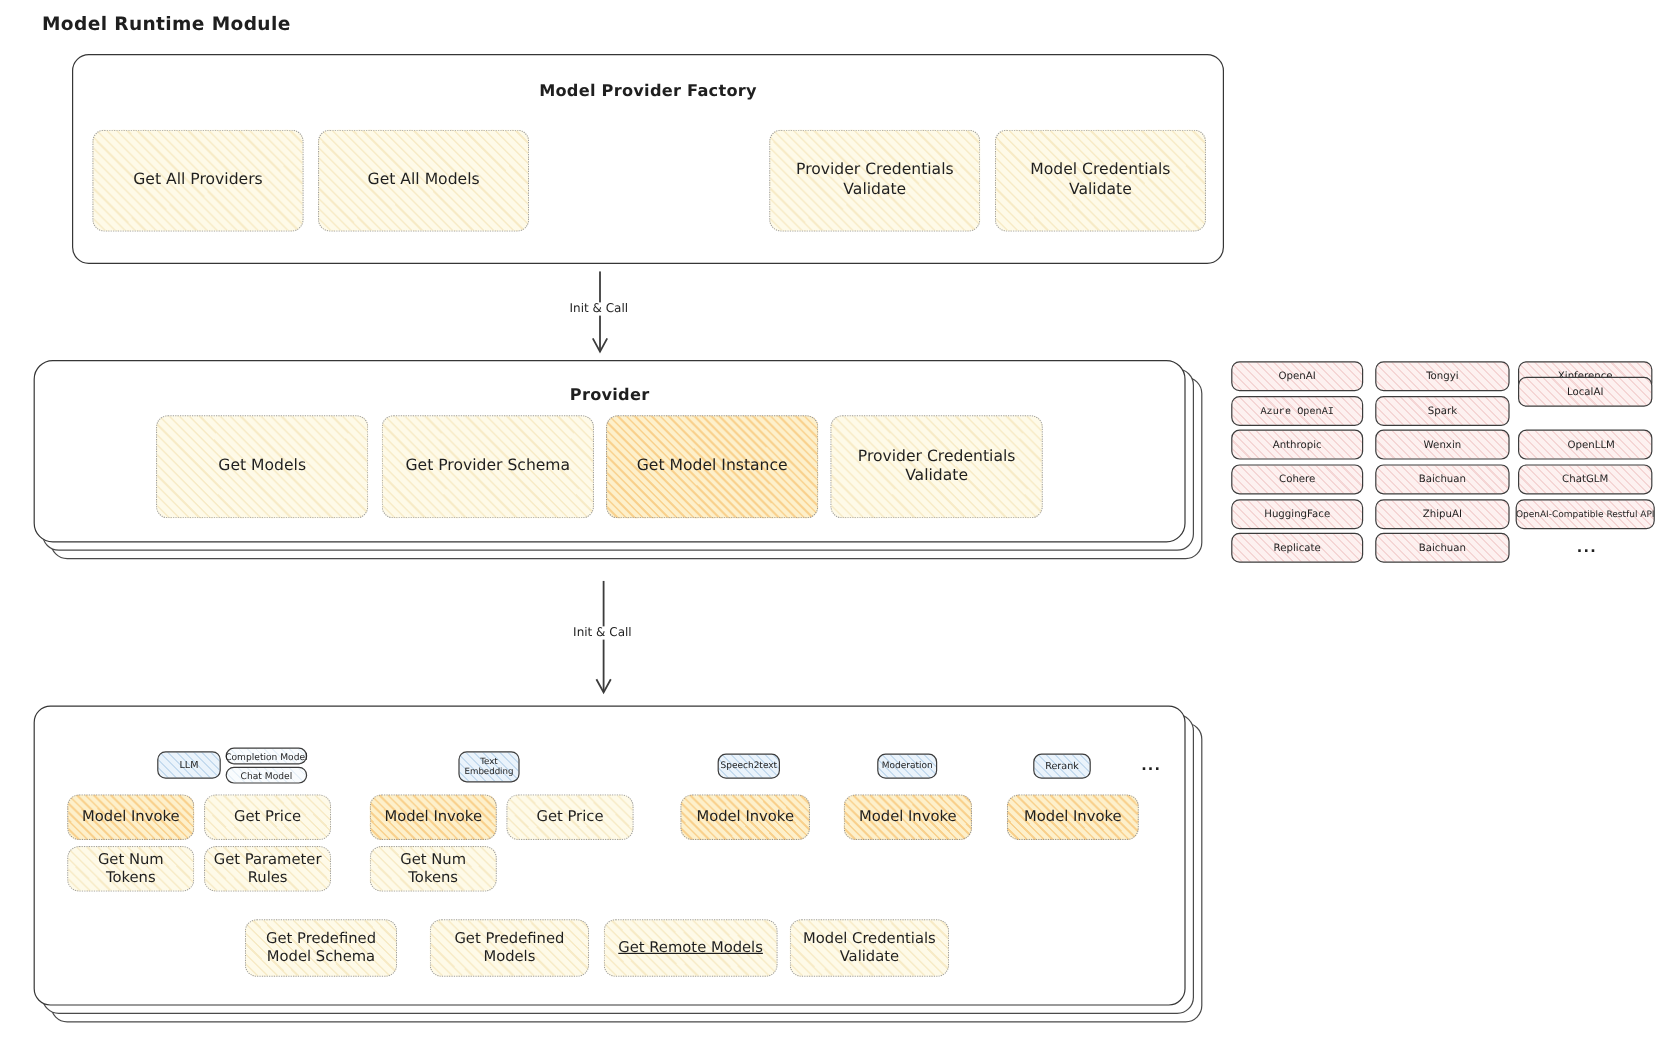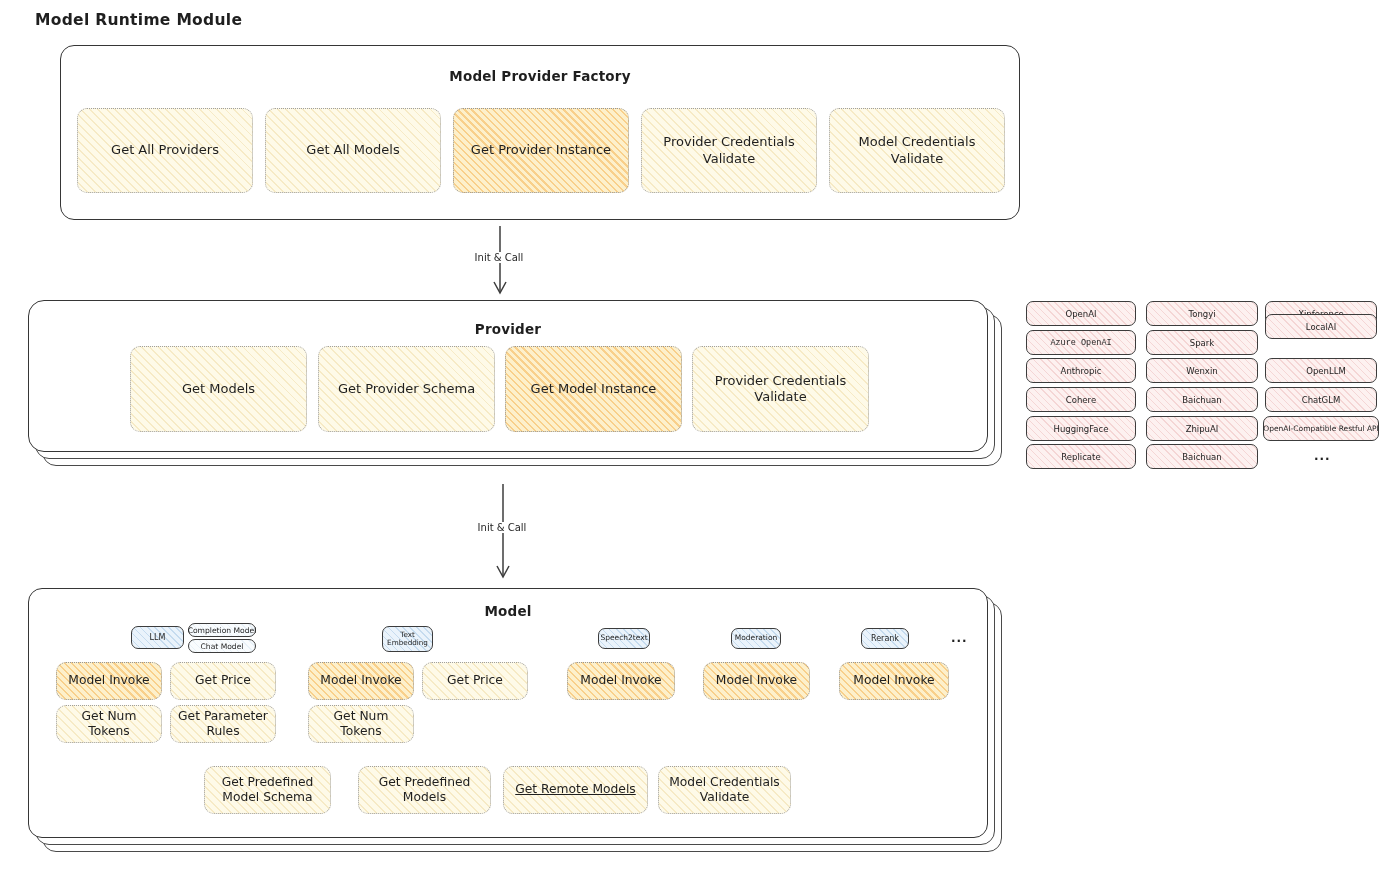--- a/index.html
+++ b/index.html
@@ -41,21 +41,20 @@
 <body>
 
 <div class="canvas">
 
   <div class="doc-title">Model Runtime Module</div>
 
   <section class="panel" style="left:28px; top:45px; width:960px; height:175px;margin-left:32px;">
     <div class="sec-title" style="top:22px;">Model Provider Factory</div>
     <div class="op" style="left:16px; top:62px; width:176px; height:85px;">Get All Providers</div>
     <div class="op" style="left:204px; top:62px; width:176px; height:85px;">Get All Models</div>
-    <div class="op hl" style="left:392px; top:62px; width:176px; height:85px;">Get Provider Instance</div>
     <div class="op" style="left:580px; top:62px; width:176px; height:85px;">Provider Credentials Validate</div>
     <div class="op" style="left:768px; top:62px; width:176px; height:85px;">Model Credentials Validate</div>
   </section>
 
   <svg class="arrow" style="left:492px; top:226px;" width="16" height="70" viewBox="0 0 16 70">
     <line x1="8" y1="0" x2="8" y2="66" stroke="#3c3c3c" stroke-width="1.5"></line>
     <path d="M2 56 L8 67 L14 56" fill="none" stroke="#3c3c3c" stroke-width="1.5"></path>
   </svg>
   <div class="arrow-label" style="left:470px; top:252px; width:58px;">Init &amp; Call</div>
 
@@ -95,21 +94,20 @@
 
   <svg class="arrow" style="left:495px; top:484px;" width="16" height="96" viewBox="0 0 16 96">
     <line x1="8" y1="0" x2="8" y2="92" stroke="#3c3c3c" stroke-width="1.5"></line>
     <path d="M2 82 L8 93 L14 82" fill="none" stroke="#3c3c3c" stroke-width="1.5"></path>
   </svg>
   <div class="arrow-label" style="left:473px; top:522px; width:58px;">Init &amp; Call</div>
 
   <div class="stack-layer" style="left:42px; top:602px; width:960px; height:250px;"></div>
   <div class="stack-layer" style="left:35px; top:595px; width:960px; height:250px;"></div>
   <section class="panel" style="left:28px; top:588px; width:960px; height:250px;">
-    <div class="sec-title" style="top:14px;">Model</div>
 
     <div class="badge" style="left:102px; top:37px; width:53px; height:23px;">LLM</div>
     <div class="tag" style="left:159px; top:34px; width:68px; height:14px;">Completion Model</div>
     <div class="tag" style="left:159px; top:50px; width:68px; height:14px;">Chat Model</div>
     <div class="badge" style="left:353px; top:37px; width:51px; height:26px; font-size:7.2px;">Text Embedding</div>
     <div class="badge" style="left:569px; top:39px; width:52px; height:21px; font-size:7.5px;">Speech2text</div>
     <div class="badge" style="left:702px; top:39px; width:50px; height:21px; font-size:7.5px;">Moderation</div>
     <div class="badge" style="left:832px; top:39px; width:48px; height:21px;">Rerank</div>
     <div class="dots" style="left:922px; top:42px;">...</div>
 

